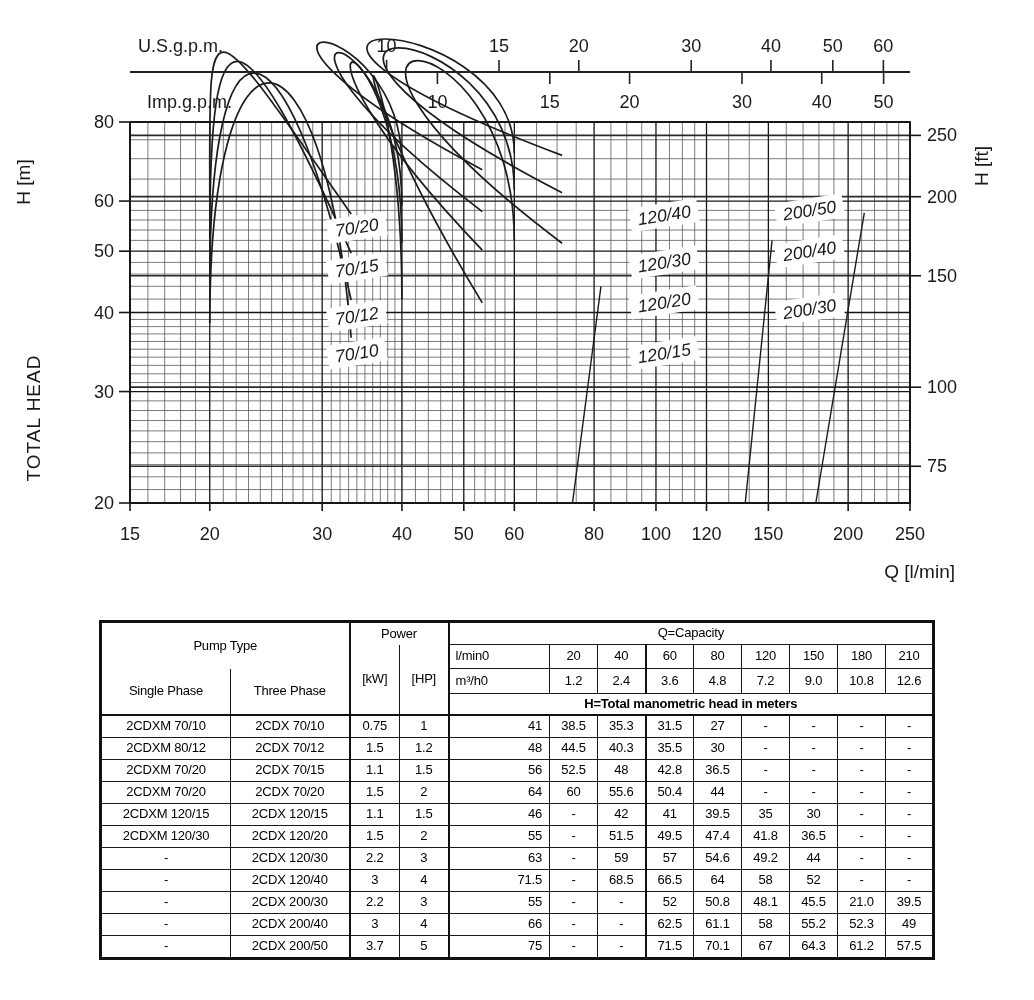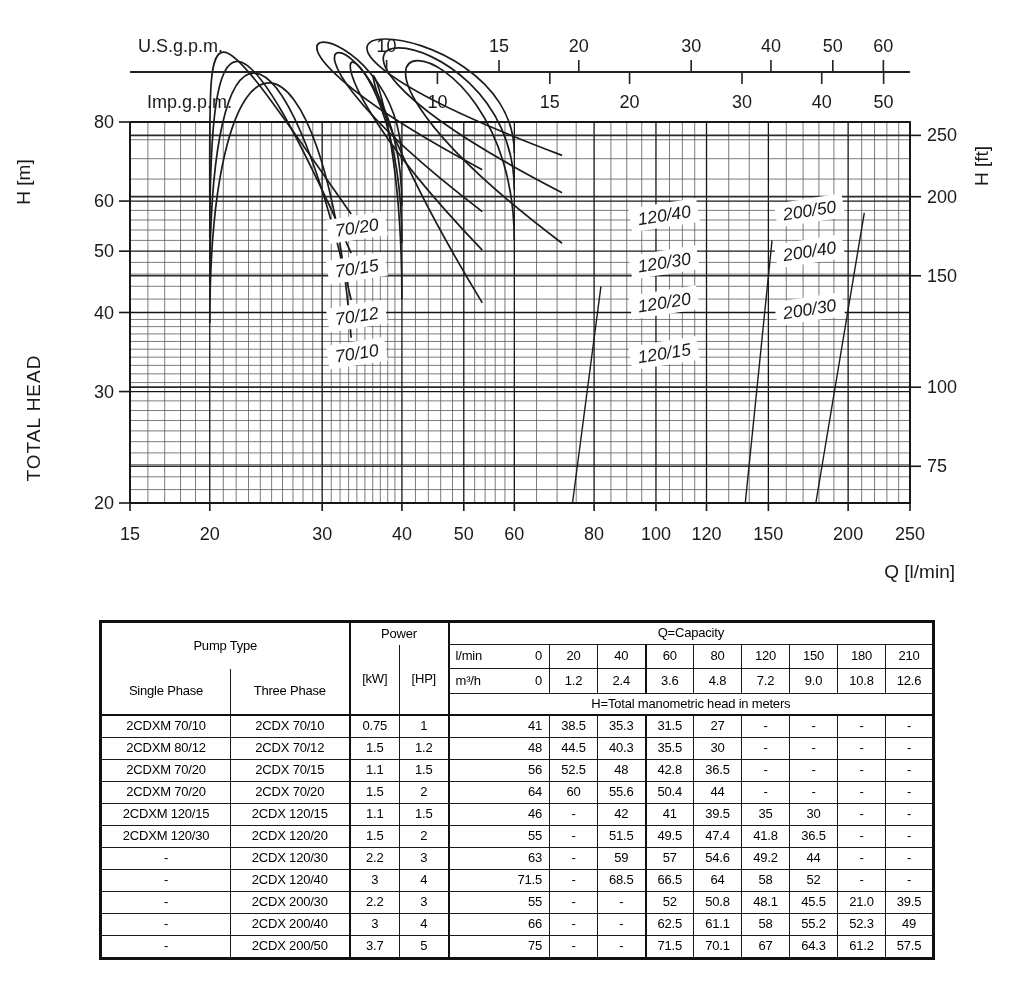--- a/index.html
+++ b/index.html
@@ -10,28 +10,28 @@
   svg text{fill:#1a1a1a;}
 
   table#spec{position:absolute;left:99px;top:620px;width:833px;
     border-collapse:collapse;table-layout:fixed;
     border:3px solid #111;font-size:13px;color:#000000;letter-spacing:-0.2px;}
   #spec th,#spec td{border:1px solid #1a1a1a;padding:0 2px;text-align:center;
     font-weight:normal;white-space:nowrap;overflow:hidden;line-height:1.1;}
   #spec thead tr.r1 th{height:21px;}
   #spec thead tr.r2 th{height:23px;}
   #spec thead tr.r3 th{height:24px;}
-  #spec thead tr.r4 th{height:20px;}
+  #spec thead tr.r4 th{height:20px;font-weight:bold;}
   #spec tbody td{height:21px;}
   #spec .tl{border-left:2.5px solid #111;}
   #spec .nb{border-bottom:none;}
   #spec .nt{border-top:none;}
   #spec .hbot{border-bottom:2.5px solid #111;}
   #spec .unitcell{padding:0;}
-  #spec .unitcell .uwrap{display:flex;justify-content:space-between;align-items:center;padding:0 7px 0 6px;}
+  #spec .unitcell .uwrap{display:flex;align-items:center;padding:0 7px 0 6px;}
   #spec td.capfirst{text-align:right;padding-right:7px;}
 </style>
 </head>
 <body>
 
 <div class="page">
 
   <svg id="chart" width="1034" height="600" viewBox="0 0 1034 600">
       <line x1="147.89288929178383" y1="122" x2="147.89288929178383" y2="503" stroke="#5a5a5a" stroke-width="0.8"></line>
       <line x1="164.70067520626836" y1="122" x2="164.70067520626836" y2="503" stroke="#5a5a5a" stroke-width="0.8"></line>

